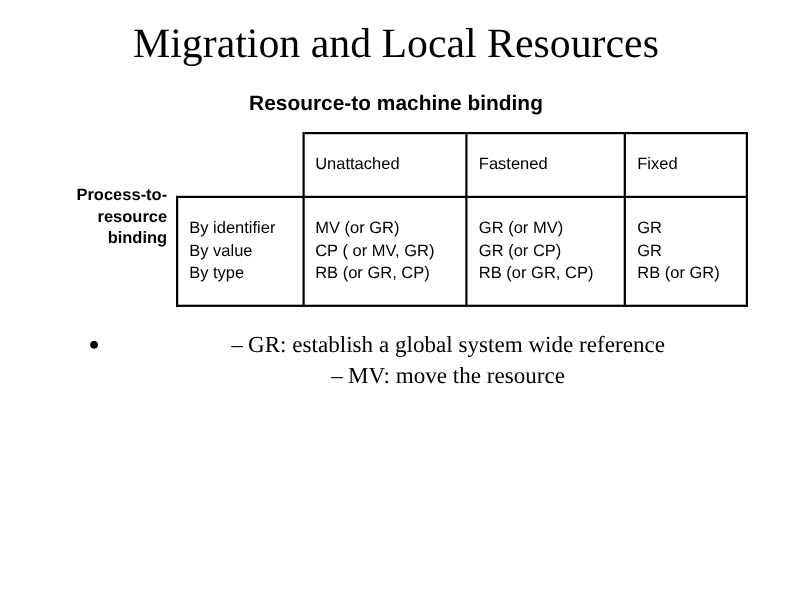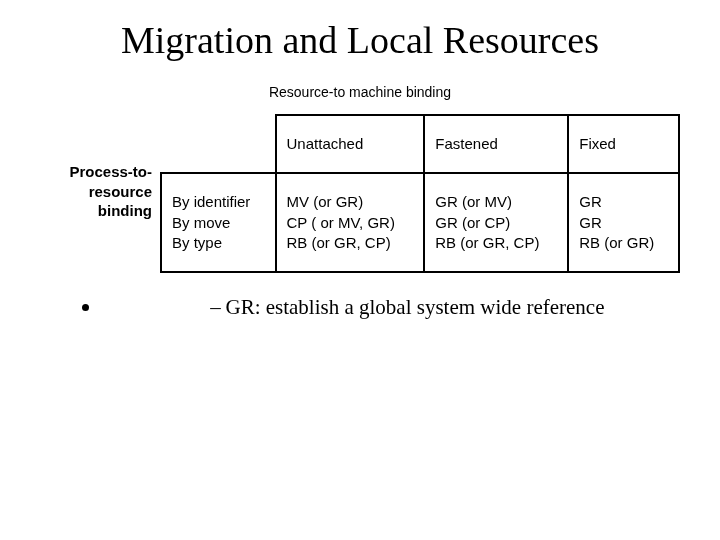--- a/index.html
+++ b/index.html
@@ -18,22 +18,22 @@
     padding: 18px 38px 0 38px;
   }
   .title {
     font-size: 38px;
     text-align: center;
     margin: 0 0 22px 0;
     font-weight: normal;
   }
   .subtitle {
     font-family: Arial, Helvetica, sans-serif;
-    font-size: 14px;
-    font-weight: normal;
+    font-size: 19px;
+    font-weight: bold;
     text-align: center;
     margin: 0 0 14px 0;
   }
   .table-wrap {
     position: relative;
     margin: 0 auto 20px auto;
     width: 640px;
   }
   table {
     border-collapse: collapse;
@@ -106,21 +106,21 @@
           <th></th>
           <th>Unattached</th>
           <th>Fastened</th>
           <th>Fixed</th>
         </tr>
       </thead>
       <tbody>
         <tr>
           <td rowspan="3" style="white-space:nowrap;">
             <span>By identifier</span><br>
-            <span>By move</span><br>
+            <span>By value</span><br>
             <span>By type</span>
           </td>
           <td rowspan="3">
             <span>MV (or GR)</span><br>
             <span>CP ( or MV, GR)</span><br>
             <span>RB (or GR, CP)</span>
           </td>
           <td rowspan="3">
             <span>GR (or MV)</span><br>
             <span>GR (or CP)</span><br>
@@ -133,17 +133,18 @@
           </td>
         </tr>
       </tbody>
     </table>
   </div>
 
   <ul class="bullets">
     <li>
       <ul class="sub">
         <li><span class="dash">–</span><span>GR: establish a global system wide reference</span></li>
+        <li><span class="dash">–</span><span>MV: move the resource</span></li>
       </ul>
     </li>
   </ul>
 
 </div>
 
 </body></html>

